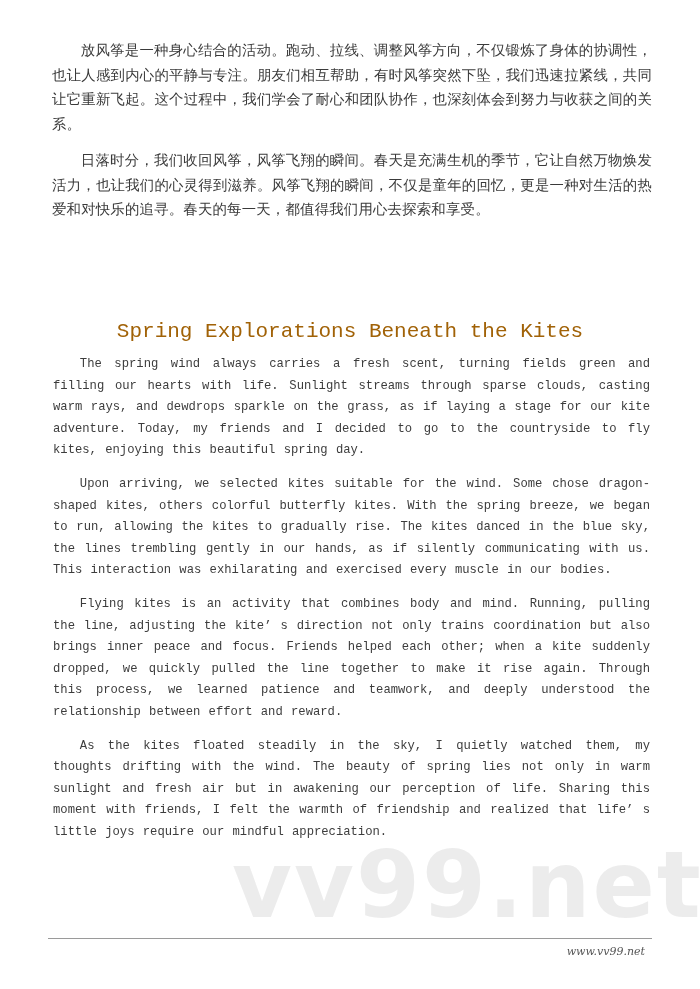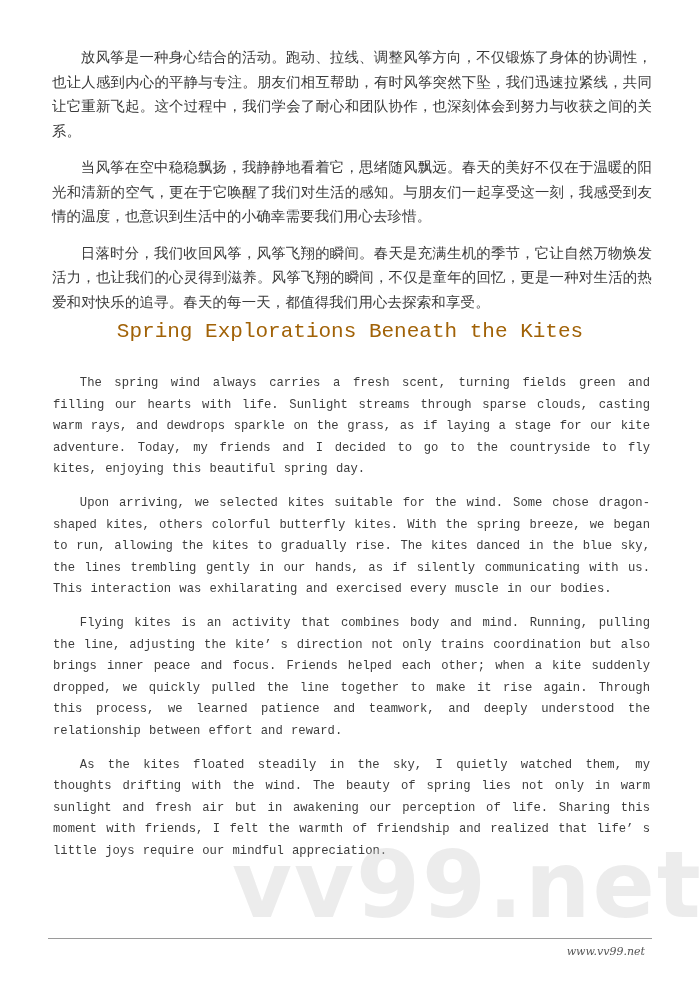--- a/index.html
+++ b/index.html
@@ -16,21 +16,21 @@
     }
     .page {
       position: absolute;
       left: 0; top: 0;
       width: 700px;
       height: 989px;
     }
     .zh-section {
       position: absolute;
       left: 52px;
-      top: 45px;
+      top: 38px;
       width: 600px;
     }
     .zh-p {
       margin: 0 0 12px 0;
       font-family: "DejaVu Serif", "Liberation Serif", serif;
       font-size: 14.4px;
       line-height: 24.5px;
       text-indent: 2em;
       text-align: justify;
       letter-spacing: 0.2px;
@@ -45,21 +45,21 @@
       margin: 0;
       font-family: "Liberation Mono", "DejaVu Sans Mono", monospace;
       font-size: 21px;
       font-weight: normal;
       color: #a16207;
       letter-spacing: 0px;
     }
     .en-section {
       position: absolute;
       left: 53px;
-      top: 373px;
+      top: 354px;
       width: 597px;
     }
     .en-p {
       margin: 0 0 12.5px 0;
       font-family: "Liberation Mono", "DejaVu Sans Mono", monospace;
       font-size: 12.2px;
       line-height: 21.5px;
       text-indent: 2.2em;
       text-align: justify;
       color: #3c3c3c;
@@ -97,21 +97,20 @@
       margin-left: 48px;
     }
   </style>
 </head>
 <body>
 
 <div class="page">
 
   <div class="zh-section">
     <p class="zh-p">放风筝是一种身心结合的活动。跑动、拉线、调整风筝方向，不仅锻炼了身体的协调性，也让人感到内心的平静与专注。朋友们相互帮助，有时风筝突然下坠，我们迅速拉紧线，共同让它重新飞起。这个过程中，我们学会了耐心和团队协作，也深刻体会到努力与收获之间的关系。</p>
-    <p class="zh-p">当风筝在空中稳稳飘扬，我静静地看着它，思绪随风飘远。春天的美好不仅在于温暖的阳光和清新的空气，更在于它唤醒了我们对生活的感知。与朋友们一起享受这一刻，我感受到友情的温度，也意识到生活中的小确幸需要我们用心去珍惜。</p>
     <p class="zh-p">日落时分，我们收回风筝，风筝飞翔的瞬间。春天是充满生机的季节，它让自然万物焕发活力，也让我们的心灵得到滋养。风筝飞翔的瞬间，不仅是童年的回忆，更是一种对生活的热爱和对快乐的追寻。春天的每一天，都值得我们用心去探索和享受。</p>
   </div>
 
   <h1 class="en-title">Spring Explorations Beneath the Kites</h1>
 
   <div class="en-section">
     <p class="en-p">The spring wind always carries a fresh scent, turning fields green and filling our hearts with life. Sunlight streams through sparse clouds, casting warm rays, and dewdrops sparkle on the grass, as if laying a stage for our kite adventure. Today, my friends and I decided to go to the countryside to fly kites, enjoying this beautiful spring day.</p>
     <p class="en-p">Upon arriving, we selected kites suitable for the wind. Some chose dragon-shaped kites, others colorful butterfly kites. With the spring breeze, we began to run, allowing the kites to gradually rise. The kites danced in the blue sky, the lines trembling gently in our hands, as if silently communicating with us. This interaction was exhilarating and exercised every muscle in our bodies.</p>
     <p class="en-p">Flying kites is an activity that combines body and mind. Running, pulling the line, adjusting the kite’ s direction not only trains coordination but also brings inner peace and focus. Friends helped each other; when a kite suddenly dropped, we quickly pulled the line together to make it rise again. Through this process, we learned patience and teamwork, and deeply understood the relationship between effort and reward.</p>
     <p class="en-p">As the kites floated steadily in the sky, I quietly watched them, my thoughts drifting with the wind. The beauty of spring lies not only in warm sunlight and fresh air but in awakening our perception of life. Sharing this moment with friends, I felt the warmth of friendship and realized that life’ s little joys require our mindful appreciation.</p>

